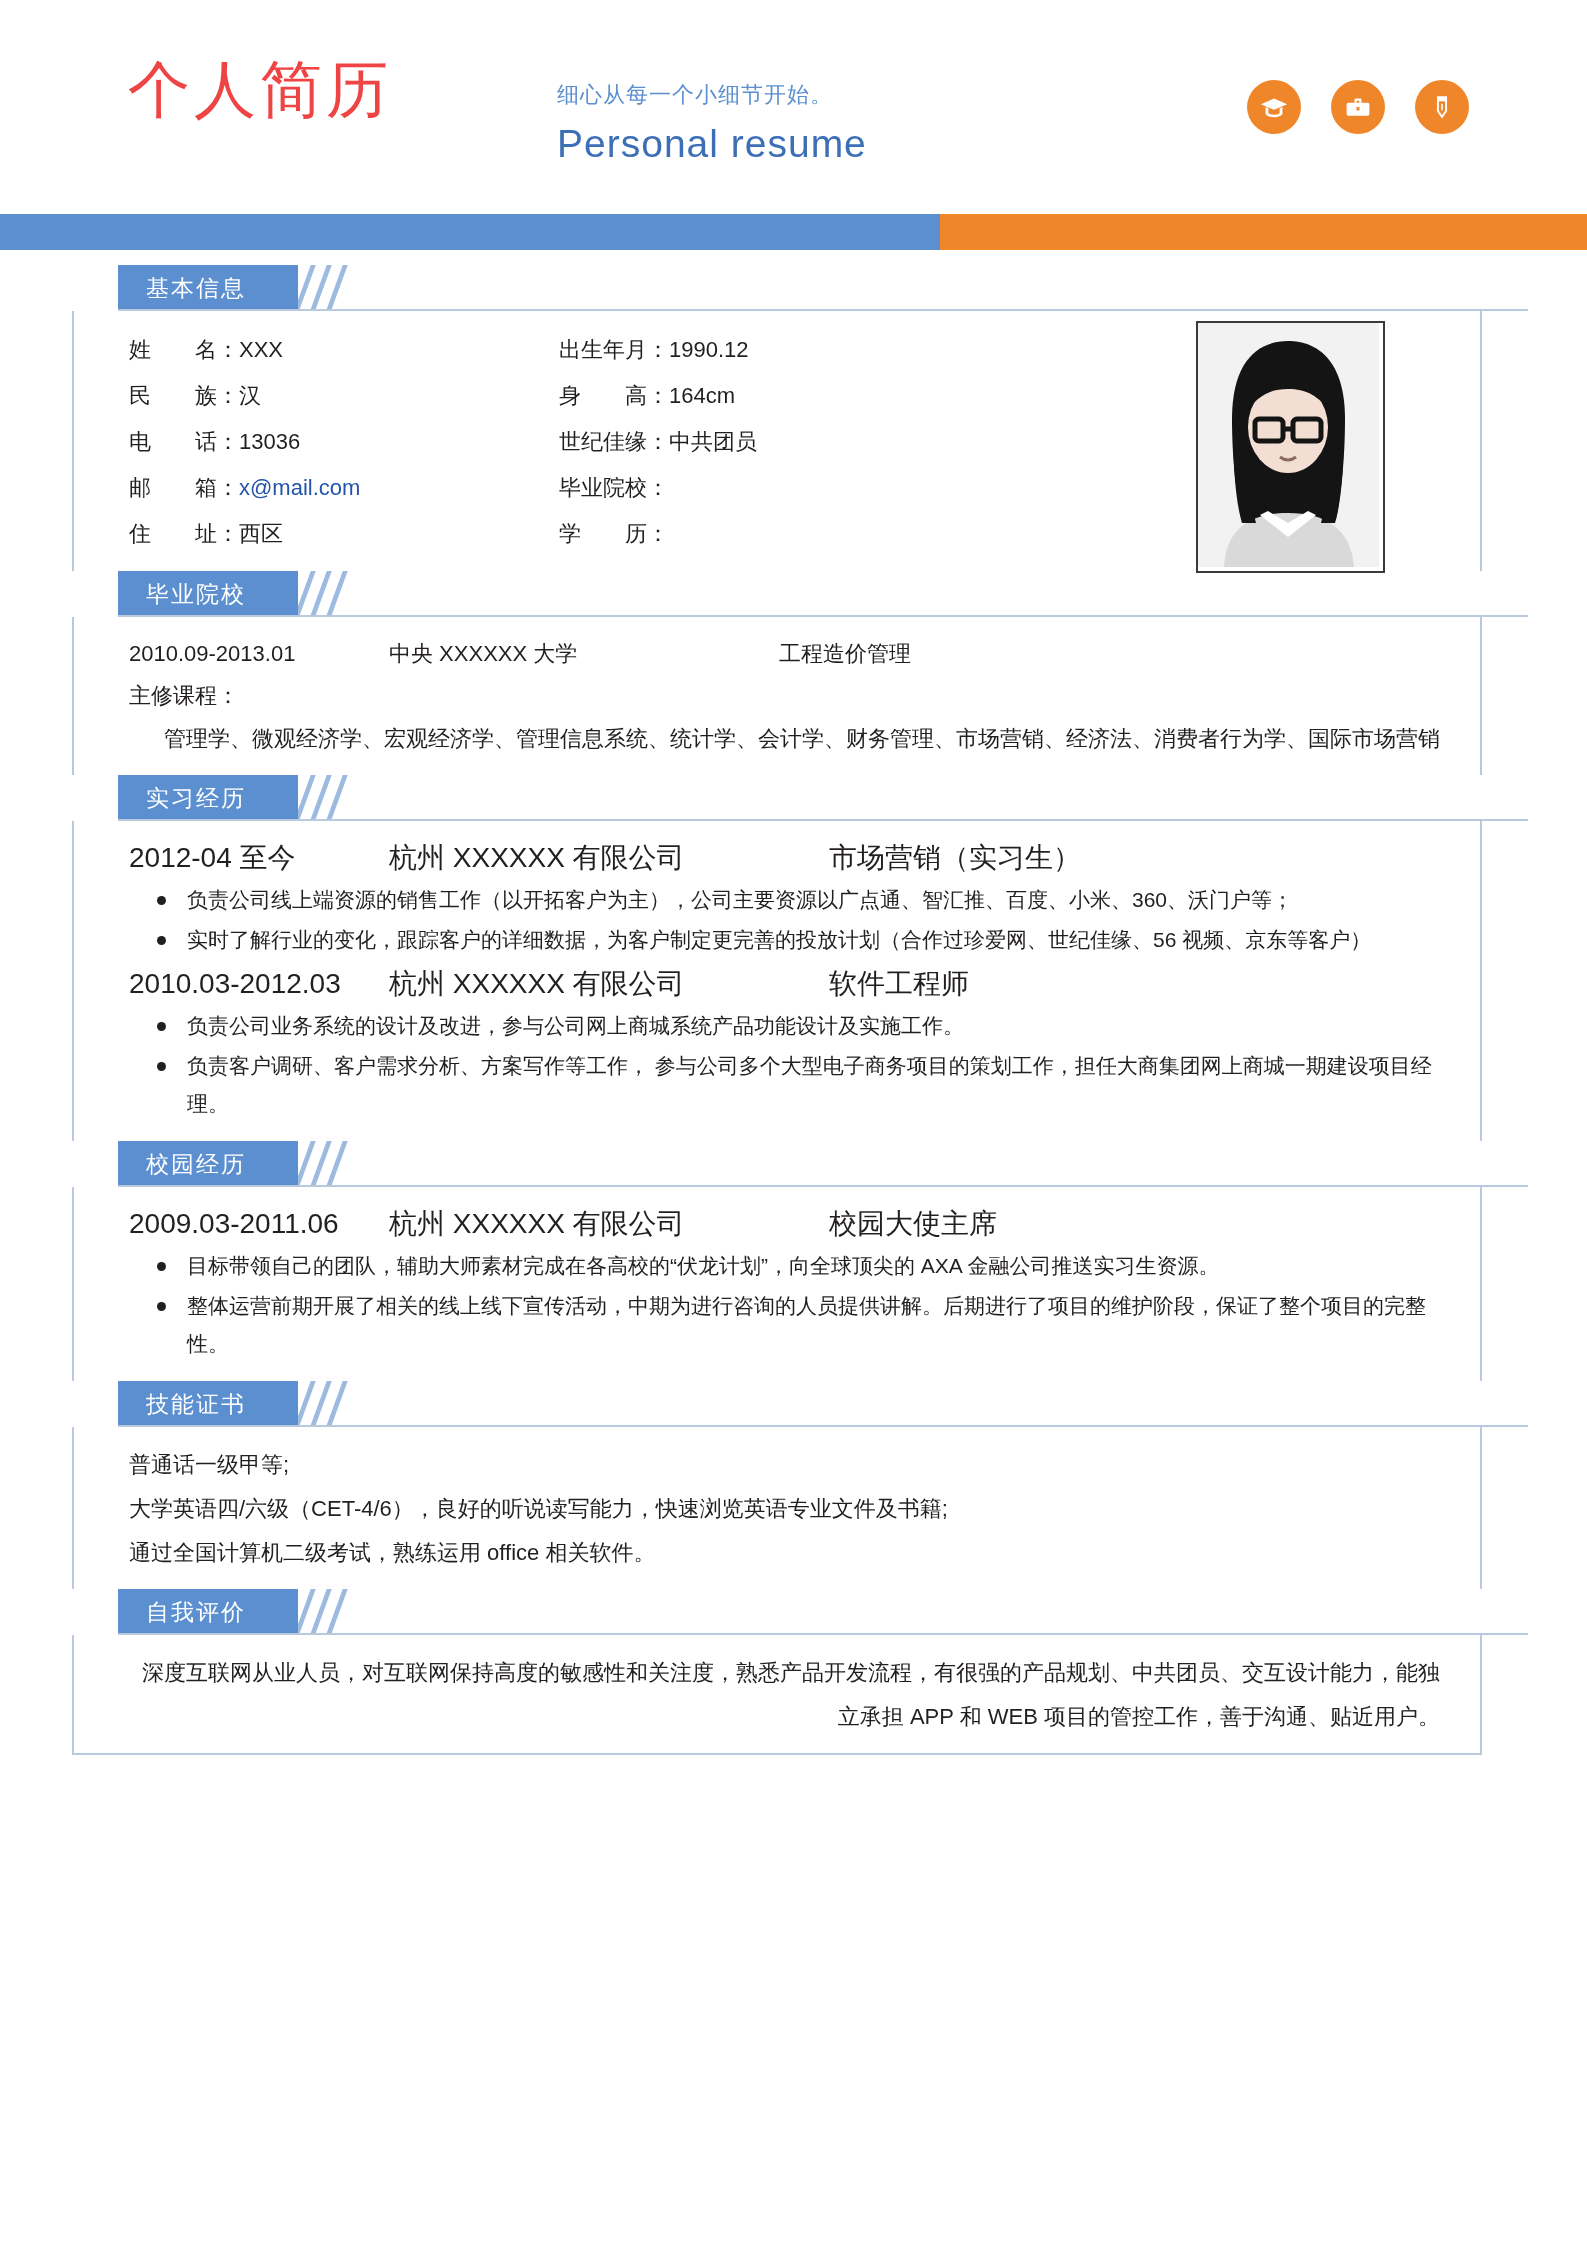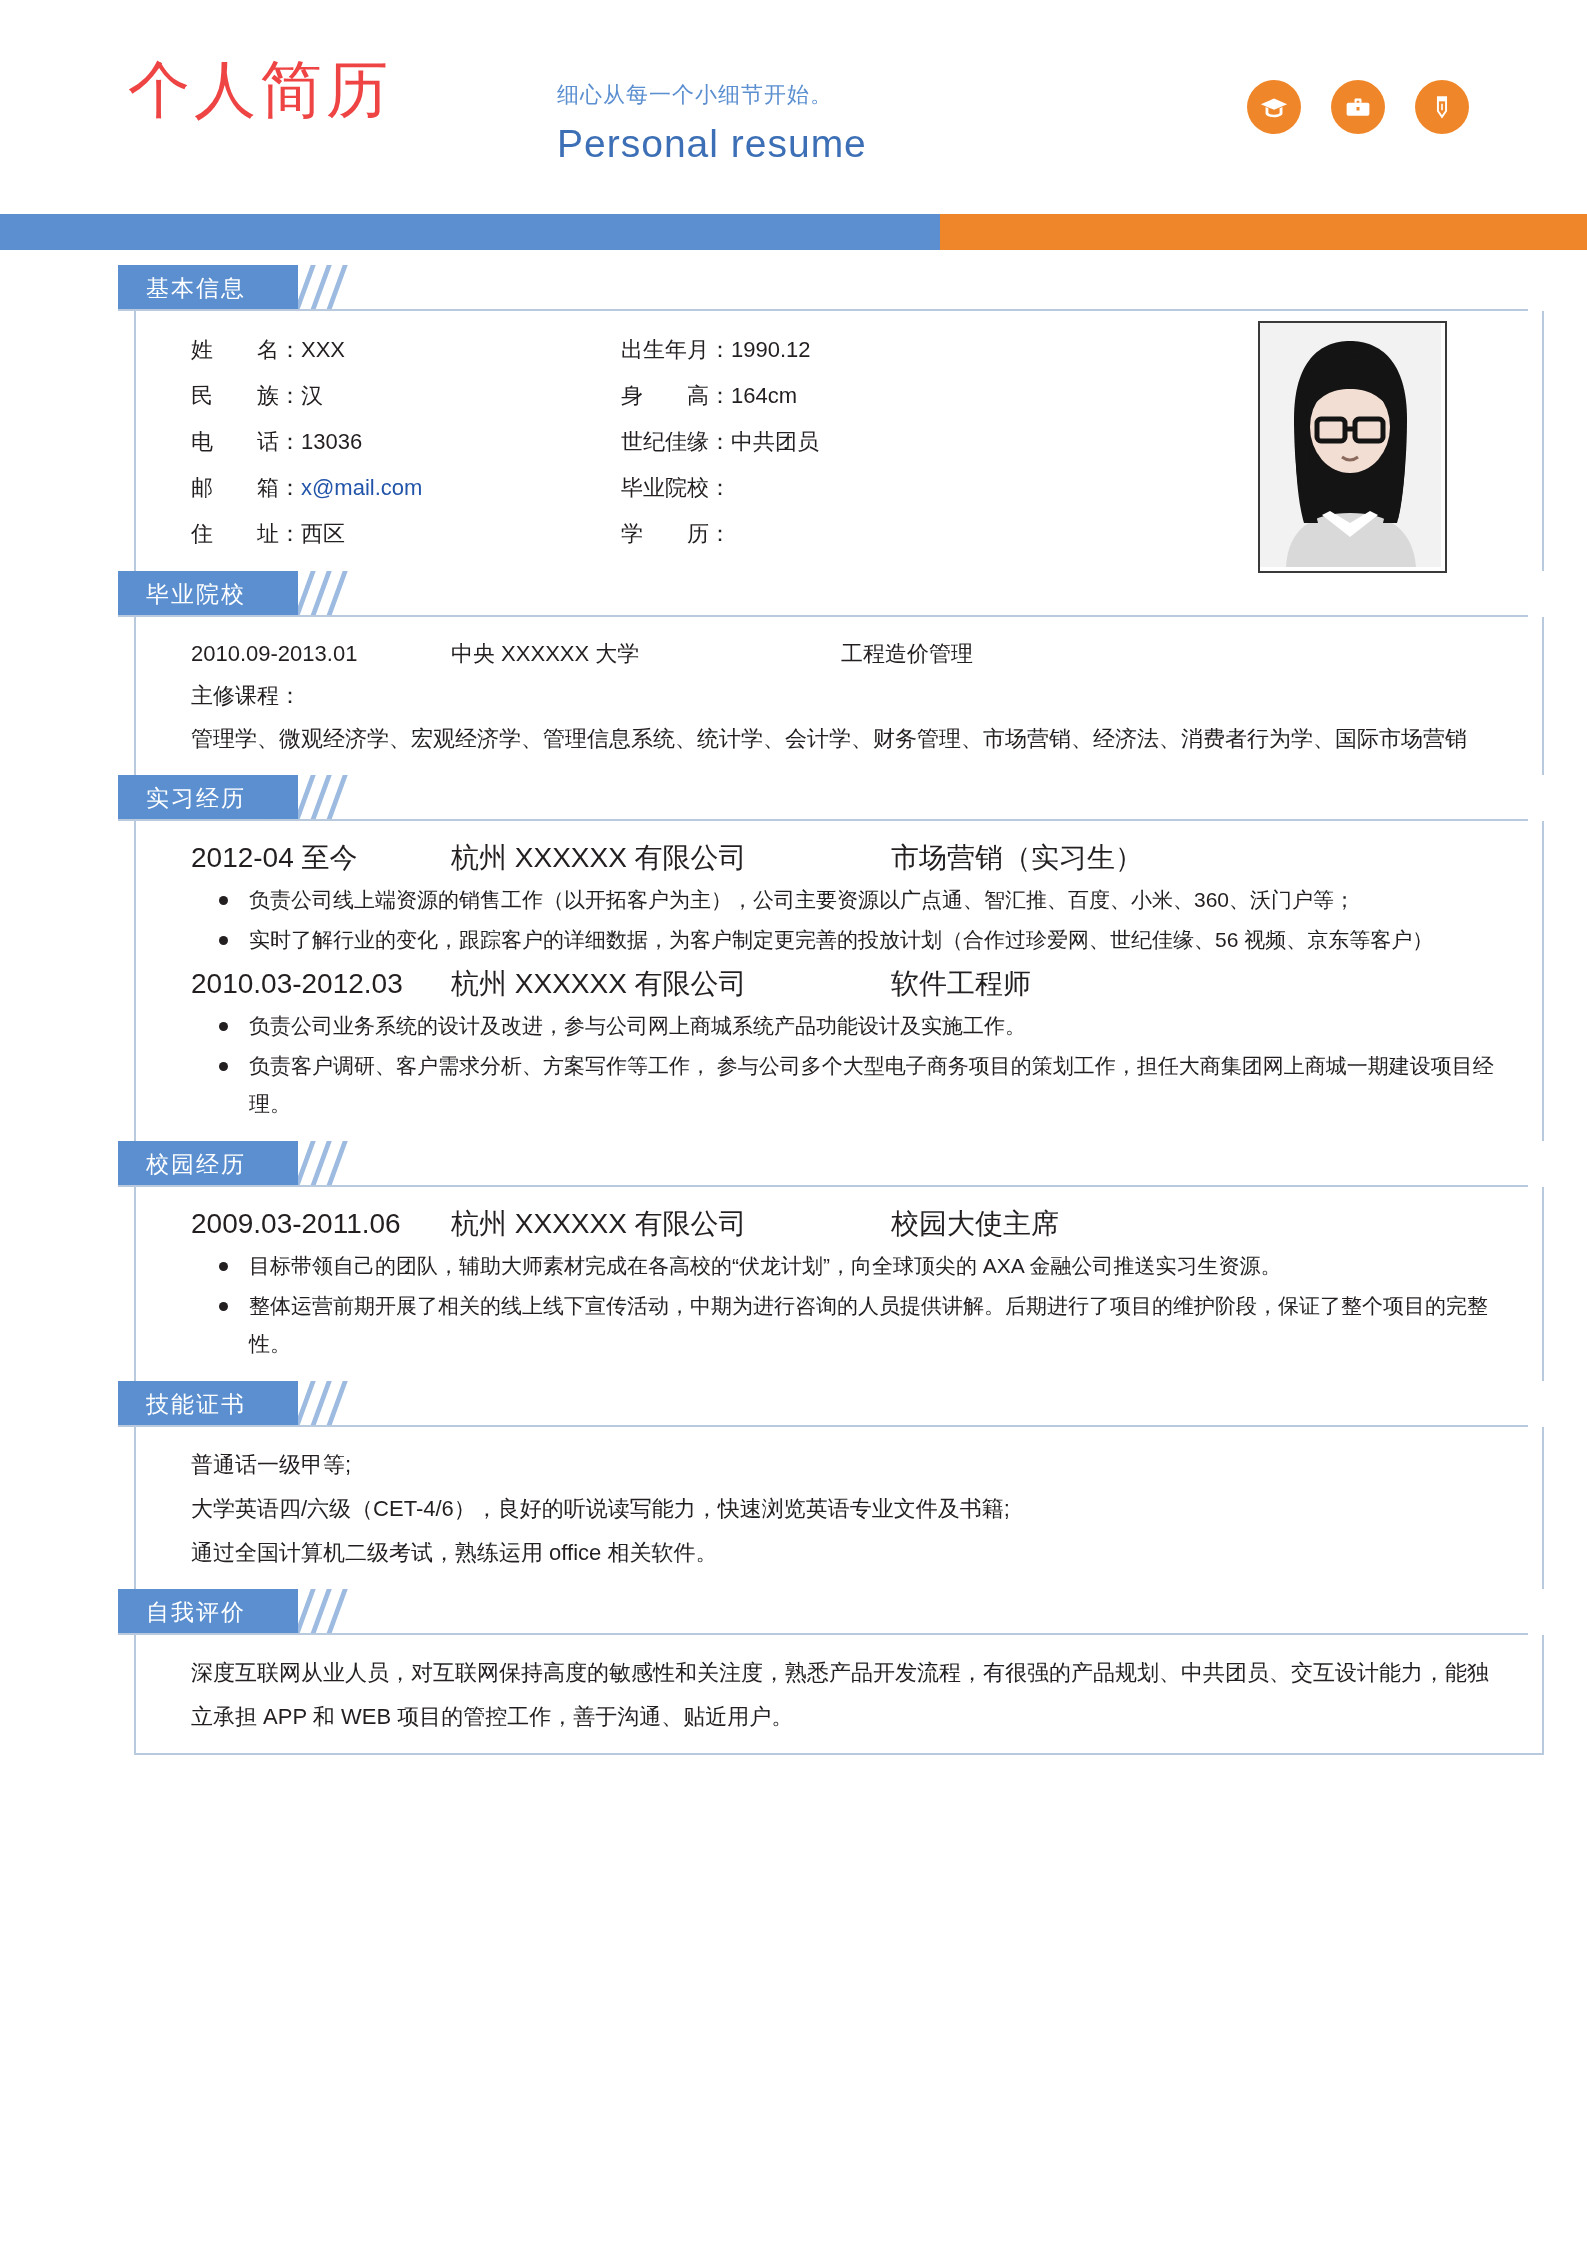--- a/index.html
+++ b/index.html
@@ -160,21 +160,21 @@
   .sec-head .stripes i {
     position: absolute;
     top: -6px;
     width: 5px;
     height: 60px;
     background: #9dbbe0;
     transform: skewX(-20deg);
   }
 
   .sec-body {
-    margin-left: 106px;
+    margin-left: 44px;
     width: 1410px;
     box-sizing: border-box;
     padding: 16px 40px 14px 55px;
     border-left: 2px solid #b9c9de;
     border-right: 2px solid #b9c9de;
     position: relative;
   }
   .sec-body.with-bottom { border-bottom: 2px solid #b9c9de; }
 
   .row-line {
@@ -232,20 +232,21 @@
     border-radius: 50%;
   }
 
   .plain-line {
     font-size: 22px;
     line-height: 44px;
   }
   .para {
     font-size: 22px;
     line-height: 44px;
+    text-align: right;
   }
   .edu-line { font-size: 22px; line-height: 42px; }
   .edu-cols { display: flex; }
   .edu-cols .c1 { width: 260px; }
   .edu-cols .c2 { width: 390px; }
 </style>
 </head>
 <body>
 
 <div class="header">

